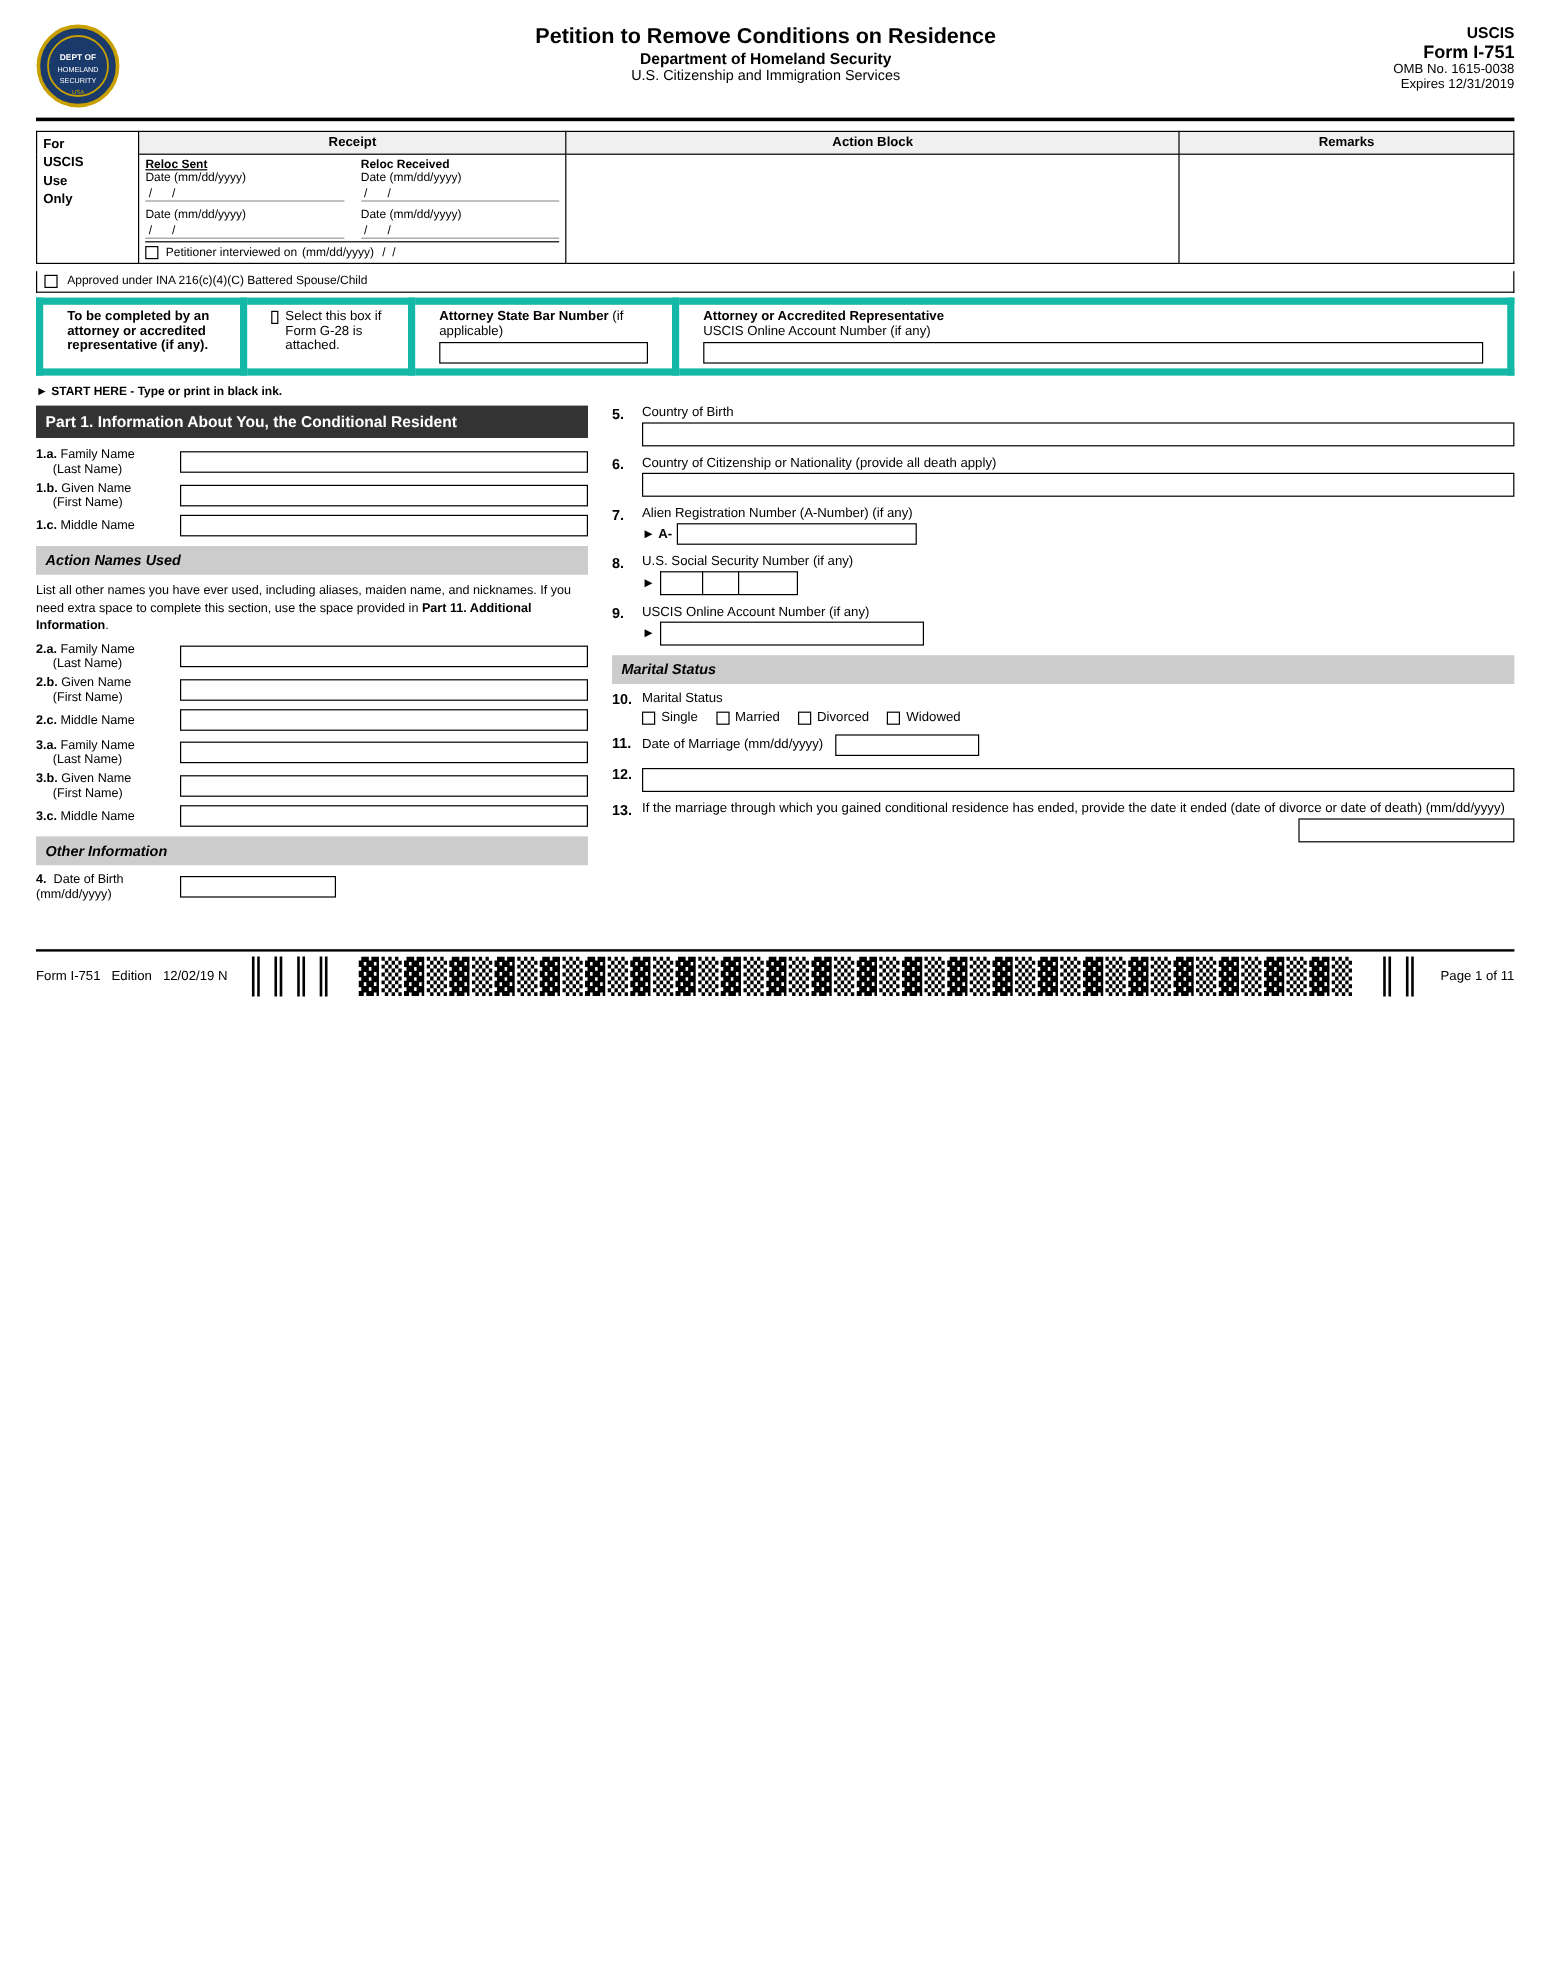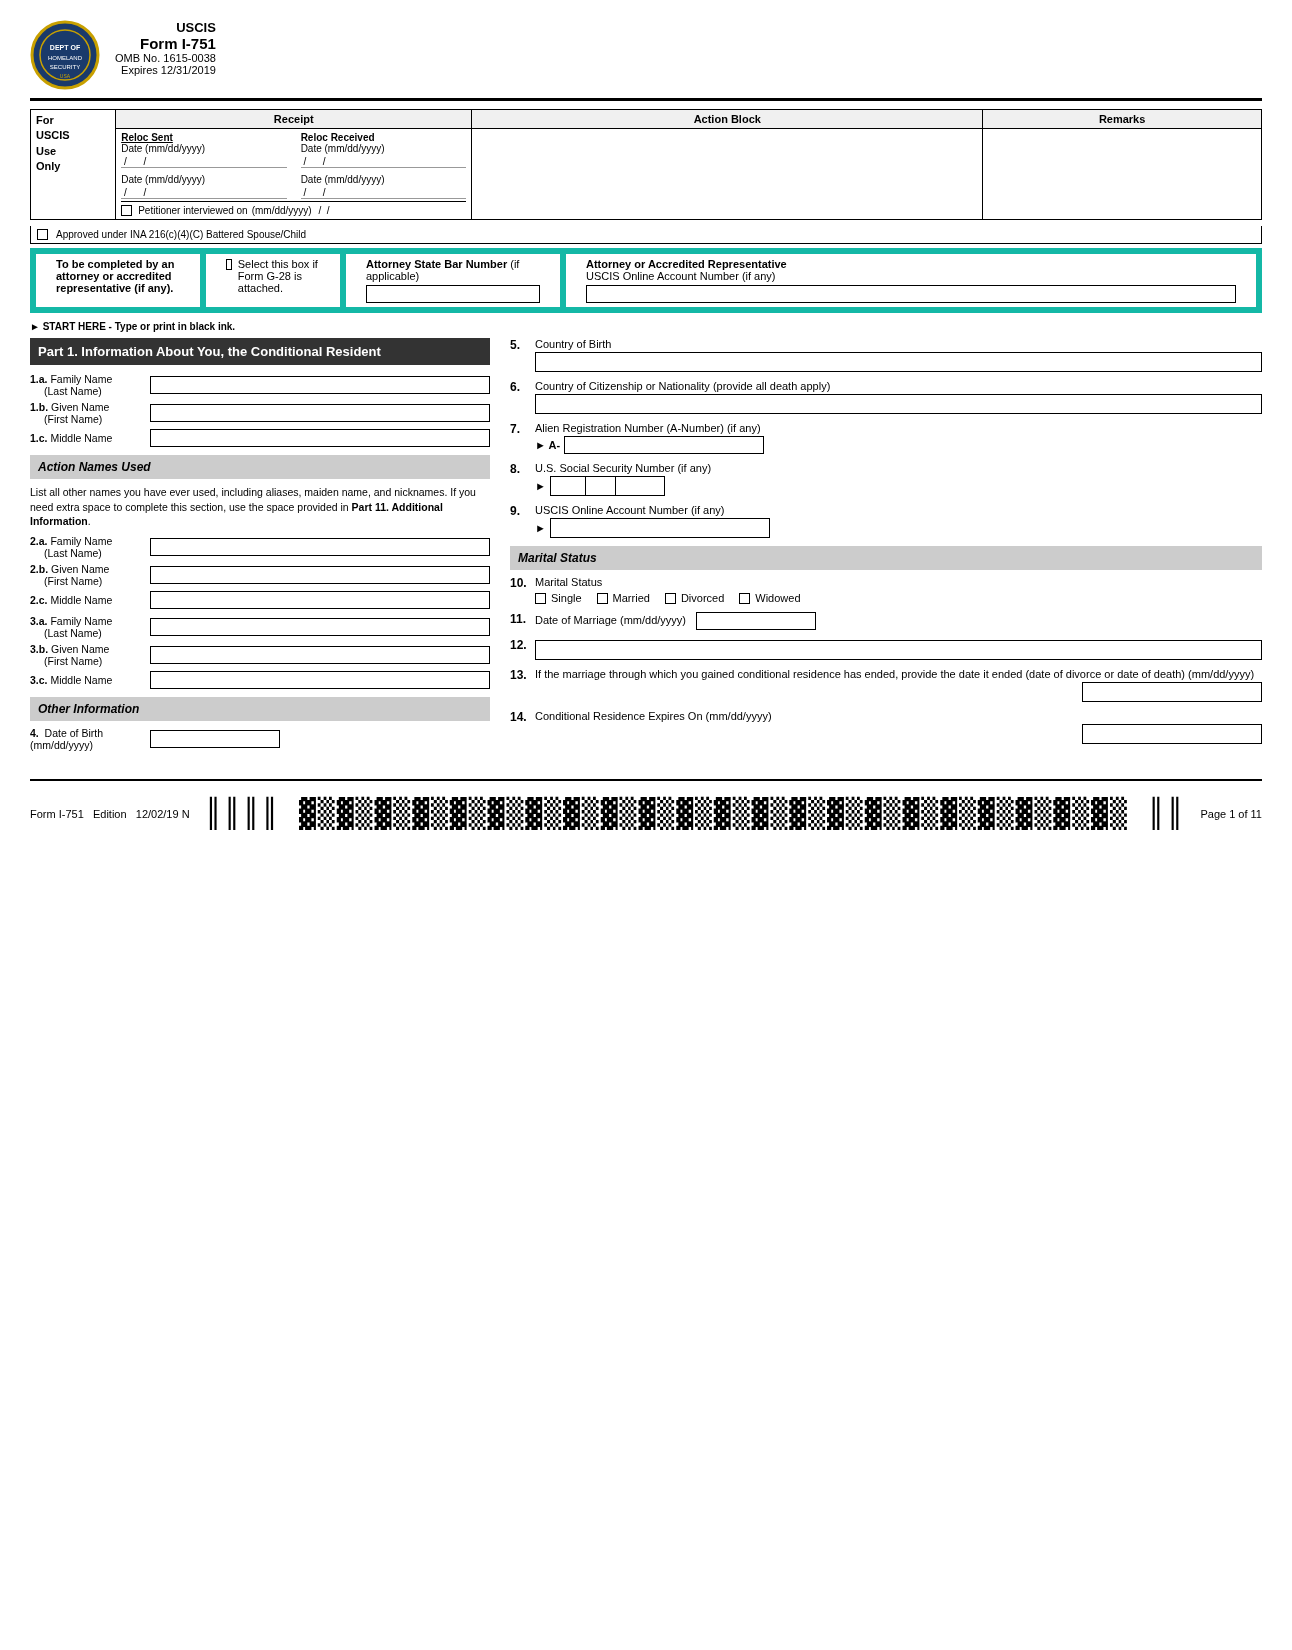--- a/index.html
+++ b/index.html
@@ -244,22 +244,22 @@
     .desc-text strong {
       font-weight: bold;
     }
 
     
     .footer {
       display: flex;
       justify-content: space-between;
       align-items: center;
       border-top: 2px solid #000;
-      margin-top: 24px;
-      padding-top: 16px;
+      margin-top: 36px;
+      padding-top: 4px;
       font-size: 11px;
     }
     .barcode {
       font-size: 28px;
       letter-spacing: 2px;
       font-family: monospace;
     }
 
     
     input[type="text"] {
@@ -297,20 +297,25 @@
     <svg viewBox="0 0 70 70" xmlns="http://www.w3.org/2000/svg">
       <circle cx="35" cy="35" r="33" fill="#1a3a6b" stroke="#c8a000" stroke-width="3"></circle>
       <circle cx="35" cy="35" r="25" fill="none" stroke="#c8a000" stroke-width="1.5"></circle>
       <text x="35" y="30" text-anchor="middle" fill="#fff" font-size="7" font-weight="bold">DEPT OF</text>
       <text x="35" y="40" text-anchor="middle" fill="#fff" font-size="6">HOMELAND</text>
       <text x="35" y="49" text-anchor="middle" fill="#fff" font-size="6">SECURITY</text>
       <text x="35" y="58" text-anchor="middle" fill="#c8a000" font-size="5">USA</text>
     </svg>
   </div>
 
+  <div class="header-title">
+    <h1>Petition to Remove Conditions on Residence</h1>
+    <h2>Department of Homeland Security</h2>
+    <p>U.S. Citizenship and Immigration Services</p>
+  </div>
 
   <div class="header-right">
     <div style="font-weight:bold;font-size:13px;">USCIS</div>
     <div style="font-weight:bold;font-size:15px;">Form I-751</div>
     <div>OMB No. 1615-0038</div>
     <div>Expires 12/31/2019</div>
   </div>
 </div>
 
 <table class="top-table">
@@ -583,27 +588,20 @@
     </div>
 
     <div class="q-row">
       <div class="q-num">13.</div>
       <div class="q-content">
         <div class="q-label">If the marriage through which you gained conditional residence has ended, provide the date it ended (date of divorce or date of death) (mm/dd/yyyy)</div>
         <div class="q-input-box" style="width:180px; margin-left: auto;"></div>
       </div>
     </div>
 
-    <div class="q-row">
-      <div class="q-num">14.</div>
-      <div class="q-content">
-        <div class="q-label">Conditional Residence Expires On (mm/dd/yyyy)</div>
-        <div class="q-input-box" style="width:180px; margin-left:auto;"></div>
-      </div>
-    </div>
 
   </div>
 
 </div>
 
 <div class="footer">
   <div>
     <span>Form I-751</span>
     &nbsp;
     <span>Edition</span>

